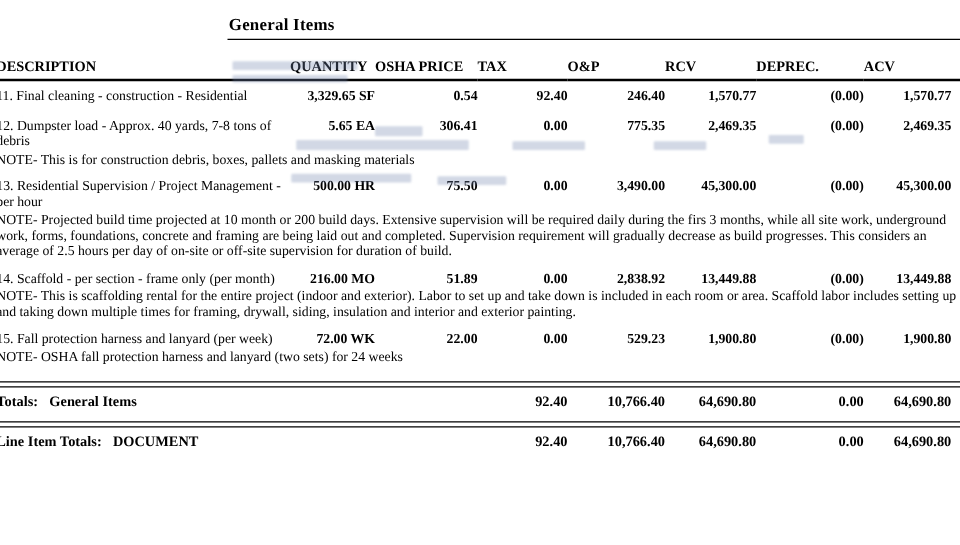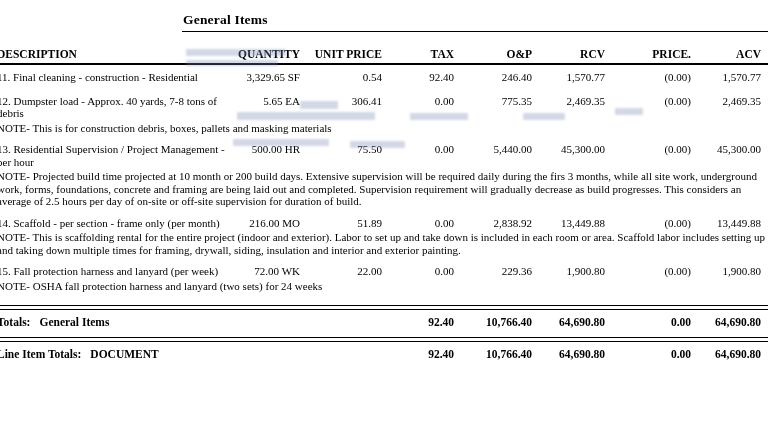--- a/index.html
+++ b/index.html
@@ -48,36 +48,36 @@
   col.c-uprice { width: 82px; }
   col.c-tax    { width: 72px; }
   col.c-op     { width: 78px; }
   col.c-rcv    { width: 73px; }
   col.c-dep    { width: 86px; }
   col.c-acv    { width: 80px; }
 
   th {
     font-size: 11.5px;
     font-weight: bold;
-    text-align: right;
+    text-align: left;
     vertical-align: bottom;
     padding: 15px 0 3px 0;
     border-bottom: 2px solid #000;
     white-space: nowrap;
   }
   th.desc { text-align: left; }
   th.acv, td.acv { padding-right: 10px; }
 
   td {
     font-size: 11px;
     line-height: 1.14;
     vertical-align: top;
     padding: 0;
   }
-  td.num { text-align: right; white-space: nowrap; }
+  td.num { text-align: right; white-space: nowrap; font-weight: bold; }
   td.desc { text-align: left; padding-right: 6px; }
 
   tr.item-first > td   { padding-top: 6px; }
   tr.item-gap > td     { padding-top: 11px; }
   tr.item-gap-sm > td  { padding-top: 9px; }
   tr.note > td         { padding-top: 2px; font-size: 11px; }
 
   tr.rule-row > td { padding: 0; }
   .double-rule {
     height: 3px;
@@ -121,25 +121,25 @@
         <col class="c-tax">
       <col class="c-op">
         <col class="c-rcv">
         <col class="c-dep">
         <col class="c-acv">
     </colgroup>
     <thead>
       <tr>
         <th class="desc">DESCRIPTION</th>
         <th>QUANTITY</th>
-        <th>UNIT PRICE</th>
+        <th>OSHA PRICE</th>
         <th>TAX</th>
         <th>O&amp;P</th>
         <th>RCV</th>
-        <th>PRICE.</th>
+        <th>DEPREC.</th>
         <th class="acv">ACV</th>
       </tr>
     </thead>
     <tbody>
 
       <tr class="item-first">
         <td class="desc">11.  Final cleaning - construction - Residential</td>
         <td class="num">3,329.65 SF</td>
         <td class="num">0.54</td>
         <td class="num">92.40</td>
@@ -161,21 +161,21 @@
       </tr>
       <tr class="note">
         <td colspan="8">NOTE- This is for construction debris, boxes, pallets and masking materials</td>
       </tr>
 
       <tr class="item-gap-sm">
         <td class="desc">13.  Residential Supervision / Project Management - per hour</td>
         <td class="num">500.00 HR</td>
         <td class="num">75.50</td>
         <td class="num">0.00</td>
-        <td class="num">5,440.00</td>
+        <td class="num">3,490.00</td>
         <td class="num">45,300.00</td>
         <td class="num">(0.00)</td>
         <td class="num acv">45,300.00</td>
       </tr>
       <tr class="note">
         <td colspan="8">NOTE- Projected build time projected at 10 month or 200 build days. Extensive supervision will be required daily during the firs 3 months, while all site work, underground work, forms, foundations, concrete and framing are being laid out and completed. Supervision requirement will gradually decrease as build progresses. This considers an average of 2.5 hours per day of on-site or off-site supervision for duration of build.</td>
       </tr>
 
       <tr class="item-gap-sm">
         <td class="desc">14.  Scaffold - per section - frame only (per month)</td>
@@ -189,21 +189,21 @@
       </tr>
       <tr class="note">
         <td colspan="8">NOTE- This is scaffolding rental for the entire project (indoor and exterior). Labor to set up and take down is included in each room or area. Scaffold labor includes setting up and taking down multiple times for framing, drywall, siding, insulation and interior and exterior painting.</td>
       </tr>
 
       <tr class="item-gap-sm">
         <td class="desc">15.  Fall protection harness and lanyard (per week)</td>
         <td class="num">72.00 WK</td>
         <td class="num">22.00</td>
         <td class="num">0.00</td>
-        <td class="num">229.36</td>
+        <td class="num">529.23</td>
         <td class="num">1,900.80</td>
         <td class="num">(0.00)</td>
         <td class="num acv">1,900.80</td>
       </tr>
       <tr class="note">
         <td colspan="8">NOTE- OSHA fall protection harness and lanyard (two sets) for 24 weeks</td>
       </tr>
 
       <tr class="rule-row">
         <td colspan="8">

